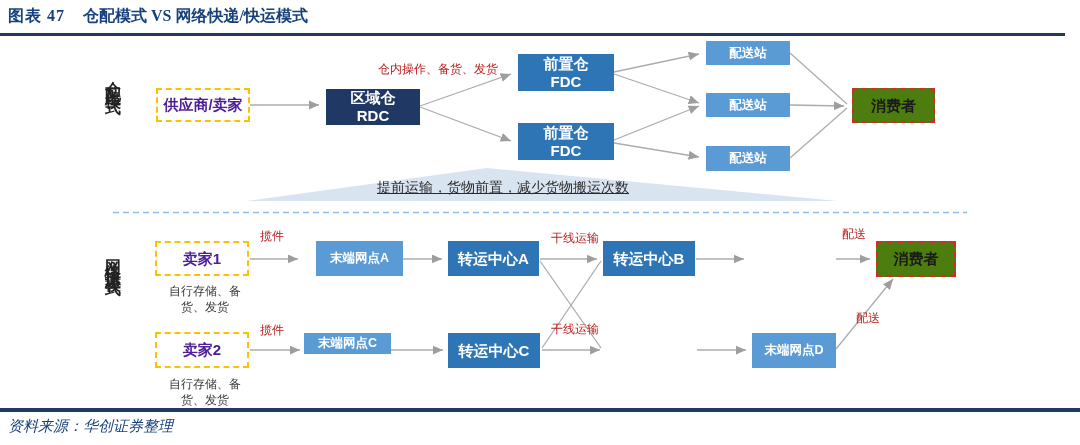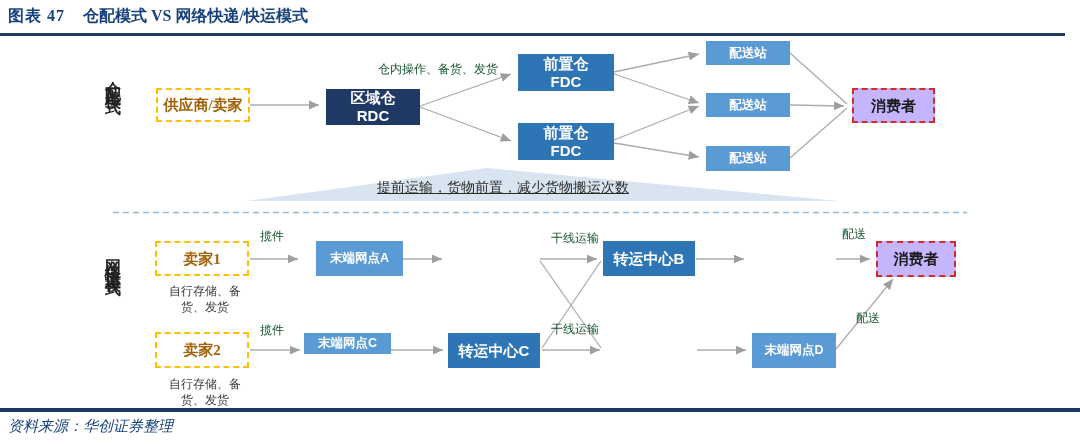--- a/index.html
+++ b/index.html
@@ -17,24 +17,24 @@
           font-size:16px;font-weight:600;color:#222;}
   .vlabel-top{left:102px;top:68px;letter-spacing:6px;}
   .vlabel-bottom{left:102px;top:247px;letter-spacing:4px;}
   
   .box{position:absolute;display:flex;align-items:center;justify-content:center;
        box-sizing:border-box;font-weight:bold;font-size:15px;text-align:center;line-height:1.2;}
   .box-col{flex-direction:column;}
   .navy{background:#1F3864;color:#fff;}
   .blue{background:#2E75B6;color:#fff;}
   .light{background:#5B9BD5;color:#fff;font-size:12.5px;}
-  .yellow-dashed{background:#fff;border:2px dashed #FFC000;color:#a16207;font-family:Liberation Serif, serif;}
-  .red-dashed{background:#c4b5fd;border:2px dashed #D42A2A;color:#1a1a1a;}
+  .yellow-dashed{background:#fff;border:2px dashed #FFC000;color:#4c1d95;}
+  .red-dashed{background:#4d7c0f;border:2px dashed #D42A2A;color:#1a1a1a;}
   
-  .note{position:absolute;font-size:12px;color:#14532d;white-space:nowrap;}
+  .note{position:absolute;font-size:12px;color:#b91c1c;white-space:nowrap;}
   .note-wrap{position:absolute;font-size:12px;color:#3a3a3a;text-align:center;white-space:normal;line-height:1.35;}
   .banner-text{position:absolute;left:338px;top:179px;width:330px;text-align:center;
                font-size:14px;color:#2b2b2b;text-decoration:underline;font-weight:500;}
   
   .footer-rule{position:absolute;left:0;top:408px;width:1080px;height:4px;background:#1F3864;}
   .source{position:absolute;left:8px;top:417px;font-size:15px;font-style:italic;color:#17417c;
           font-family:"Liberation Serif","DejaVu Serif",serif;}
 </style>
 </head>
 <body>
@@ -110,20 +110,21 @@
   <div class="box red-dashed" style="left:852px;top:88px;width:83px;height:35px;">消费者</div>
 
   <div class="note" style="left:378px;top:61px;">仓内操作、备货、发货</div>
 
   <div class="banner-text">提前运输，货物前置，减少货物搬运次数</div>
 
   <div class="vlabel vlabel-bottom">网络快递模式</div>
 
   <div class="box yellow-dashed" style="left:155px;top:241px;width:94px;height:35px;">卖家1</div>
   <div class="box light" style="left:316px;top:241px;width:87px;height:35px;">末端网点A</div>
+  <div class="box blue" style="left:448px;top:241px;width:91px;height:35px;">转运中心A</div>
   <div class="box blue" style="left:603px;top:241px;width:92px;height:35px;">转运中心B</div>
   <div class="box red-dashed" style="left:876px;top:241px;width:80px;height:36px;">消费者</div>
 
   <div class="box yellow-dashed" style="left:155px;top:332px;width:94px;height:36px;">卖家2</div>
   <div class="box light" style="left:304px;top:333px;width:87px;height:21px;">末端网点C</div>
   <div class="box blue" style="left:448px;top:333px;width:92px;height:35px;">转运中心C</div>
   <div class="box light" style="left:752px;top:333px;width:84px;height:35px;">末端网点D</div>
 
   <div class="note" style="left:260px;top:228px;">揽件</div>
   <div class="note" style="left:260px;top:322px;">揽件</div>

